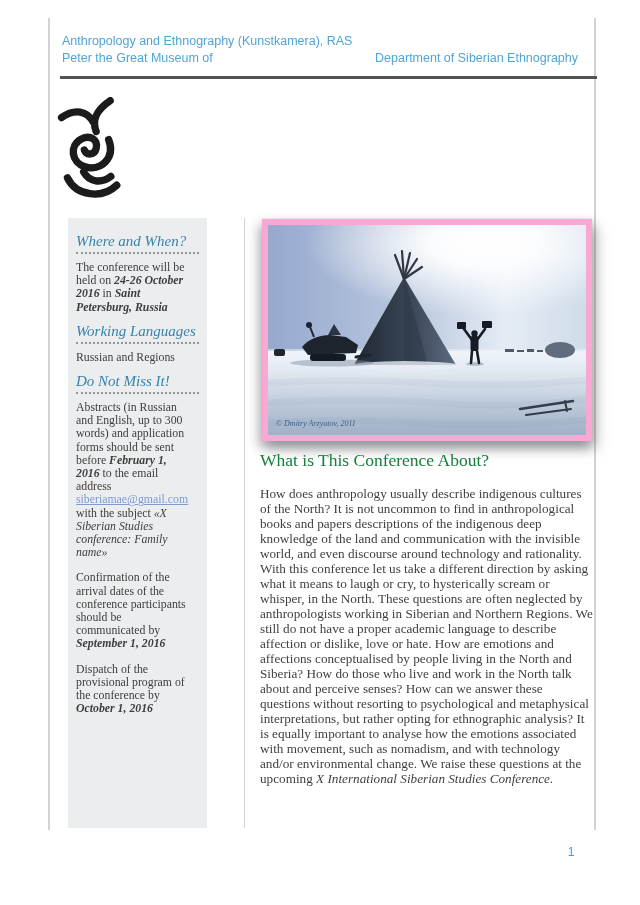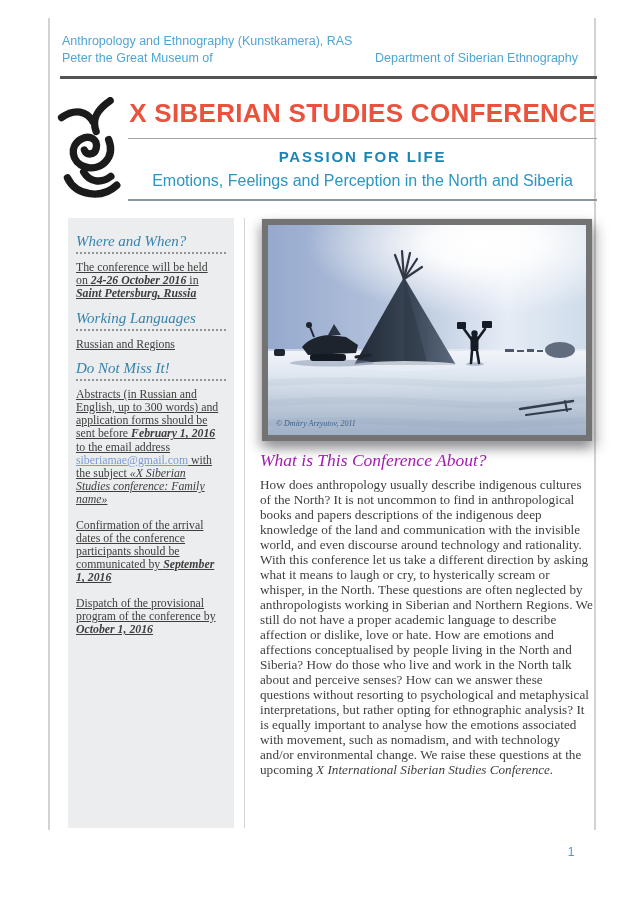--- a/index.html
+++ b/index.html
@@ -21,42 +21,42 @@
   .logo { position:absolute; left:54px; top:97px; width:74px; height:114px; }
   .masthead { position:absolute; left:128px; top:98px; width:469px; text-align:center;
     font-family:"Liberation Sans", sans-serif; }
   .masthead .title { color:#e9523d; font-size:26px; font-weight:bold; letter-spacing:0.3px; white-space:nowrap; }
   .masthead .rule1 { margin-top:9px; height:1px; background:#a6a6a6; }
   .masthead .subtitle { margin-top:9px; color:#1b86b6; font-size:15px; font-weight:bold; letter-spacing:1.8px; }
   .masthead .tagline { margin-top:7px; color:#2b96c3; font-size:16px; white-space:nowrap; }
   .masthead .rule2 { margin-top:9px; height:2px; background:#87969f; }
 
   
-  .sidebar { position:absolute; left:68px; top:218px; width:166px; height:610px;
+  .sidebar { position:absolute; left:68px; top:218px; width:139px; height:610px;
     background:#ecedef; box-sizing:border-box; padding:13px 8px 0 8px; color:#3e3e3e; overflow:hidden; }
   .sb-h { font-style:italic; color:#3583ac; font-size:15px; line-height:17px; margin:9px 0 2px 0; }
   .sb-h.first { margin-top:2px; }
   .sb-dots { border-bottom:2px dotted #949494; margin:2px 0 7px 0; }
-  .sb-p { font-size:11.8px; line-height:13.2px; margin:0 7px 9px 0;text-decoration:underline; }
+  .sb-p { font-size:11.8px; line-height:13.2px; margin:0 7px 9px 0; }
   .sb-p.dl { margin-bottom:12px; }
   .date { font-weight:bold; font-style:italic; }
   .sb-link { color:#7c9bd2; text-decoration:underline; cursor:pointer;text-align:right; }
   .it { font-style:italic; }
 
   .sep-rule { position:absolute; left:244px; top:218px; width:1px; height:610px; background:#d4d4d4; }
 
   
   .photo-frame { position:absolute; left:262px; top:219px; width:330px; height:222px;
-    background:#737373; box-sizing:border-box; padding:6px;
+    background:#f9a8d4; box-sizing:border-box; padding:6px;
     box-shadow:0 0 1px #b5b5b5, 4px 7px 12px rgba(70,70,80,0.45), -4px 6px 10px rgba(70,70,80,0.3); }
   .photo-frame svg { display:block; width:318px; height:210px; }
 
   
   .about { position:absolute; left:260px; top:450px; width:335px; }
-  .about-h { font-style:italic; color:#a21caf; font-size:17.5px; margin:0 0 6px 0; }
+  .about-h { color:#15803d; font-size:17.5px; margin:0 0 15px 0; }
   .about-p { font-size:13.2px; line-height:15px; color:#3f3f3f; margin:0; }
 
   .page-num { position:absolute; left:560px; top:845px; width:22px; text-align:center;
     color:#3e9fd0; font-family:"Liberation Sans", sans-serif; font-size:12px; }
 </style>
 </head>
 <body>
 
 <div class="page">
 
@@ -73,27 +73,20 @@
   <svg class="logo" viewBox="0 0 100 155">
     <g fill="none" stroke="#1b1b1b" stroke-width="10" stroke-linecap="round">
       <path d="M 10 28 C 28 15 45 19 53 34"></path>
       <path d="M 76 5 C 57 18 51 31 57 47"></path>
       <path d="M 74 58 C 84 84 62 101 42 95 C 23 89 20 66 37 57 C 49 51 60 58 57 70 C 55 79 44 80 41 72"></path>
       <path d="M 18 110 C 30 135 65 139 85 120"></path>
       <path d="M 40 102 C 48 116 64 118 77 108"></path>
     </g>
   </svg>
 
-  <div class="masthead">
-    <div class="title">X SIBERIAN STUDIES CONFERENCE</div>
-    <div class="rule1"></div>
-    <div class="subtitle">PASSION FOR LIFE</div>
-    <div class="tagline">Emotions, Feelings and Perception in the North and Siberia</div>
-    <div class="rule2"></div>
-  </div>
 
   <div class="sidebar">
     <div class="sb-h first">Where and When?</div>
     <div class="sb-dots"></div>
     <p class="sb-p"><span>The conference will be held on </span><span class="date">24-26 October 2016</span><span> in </span><span class="date">Saint Petersburg, Russia</span></p>
 
     <div class="sb-h">Working Languages</div>
     <div class="sb-dots"></div>
     <p class="sb-p">Russian and Regions</p>
 

